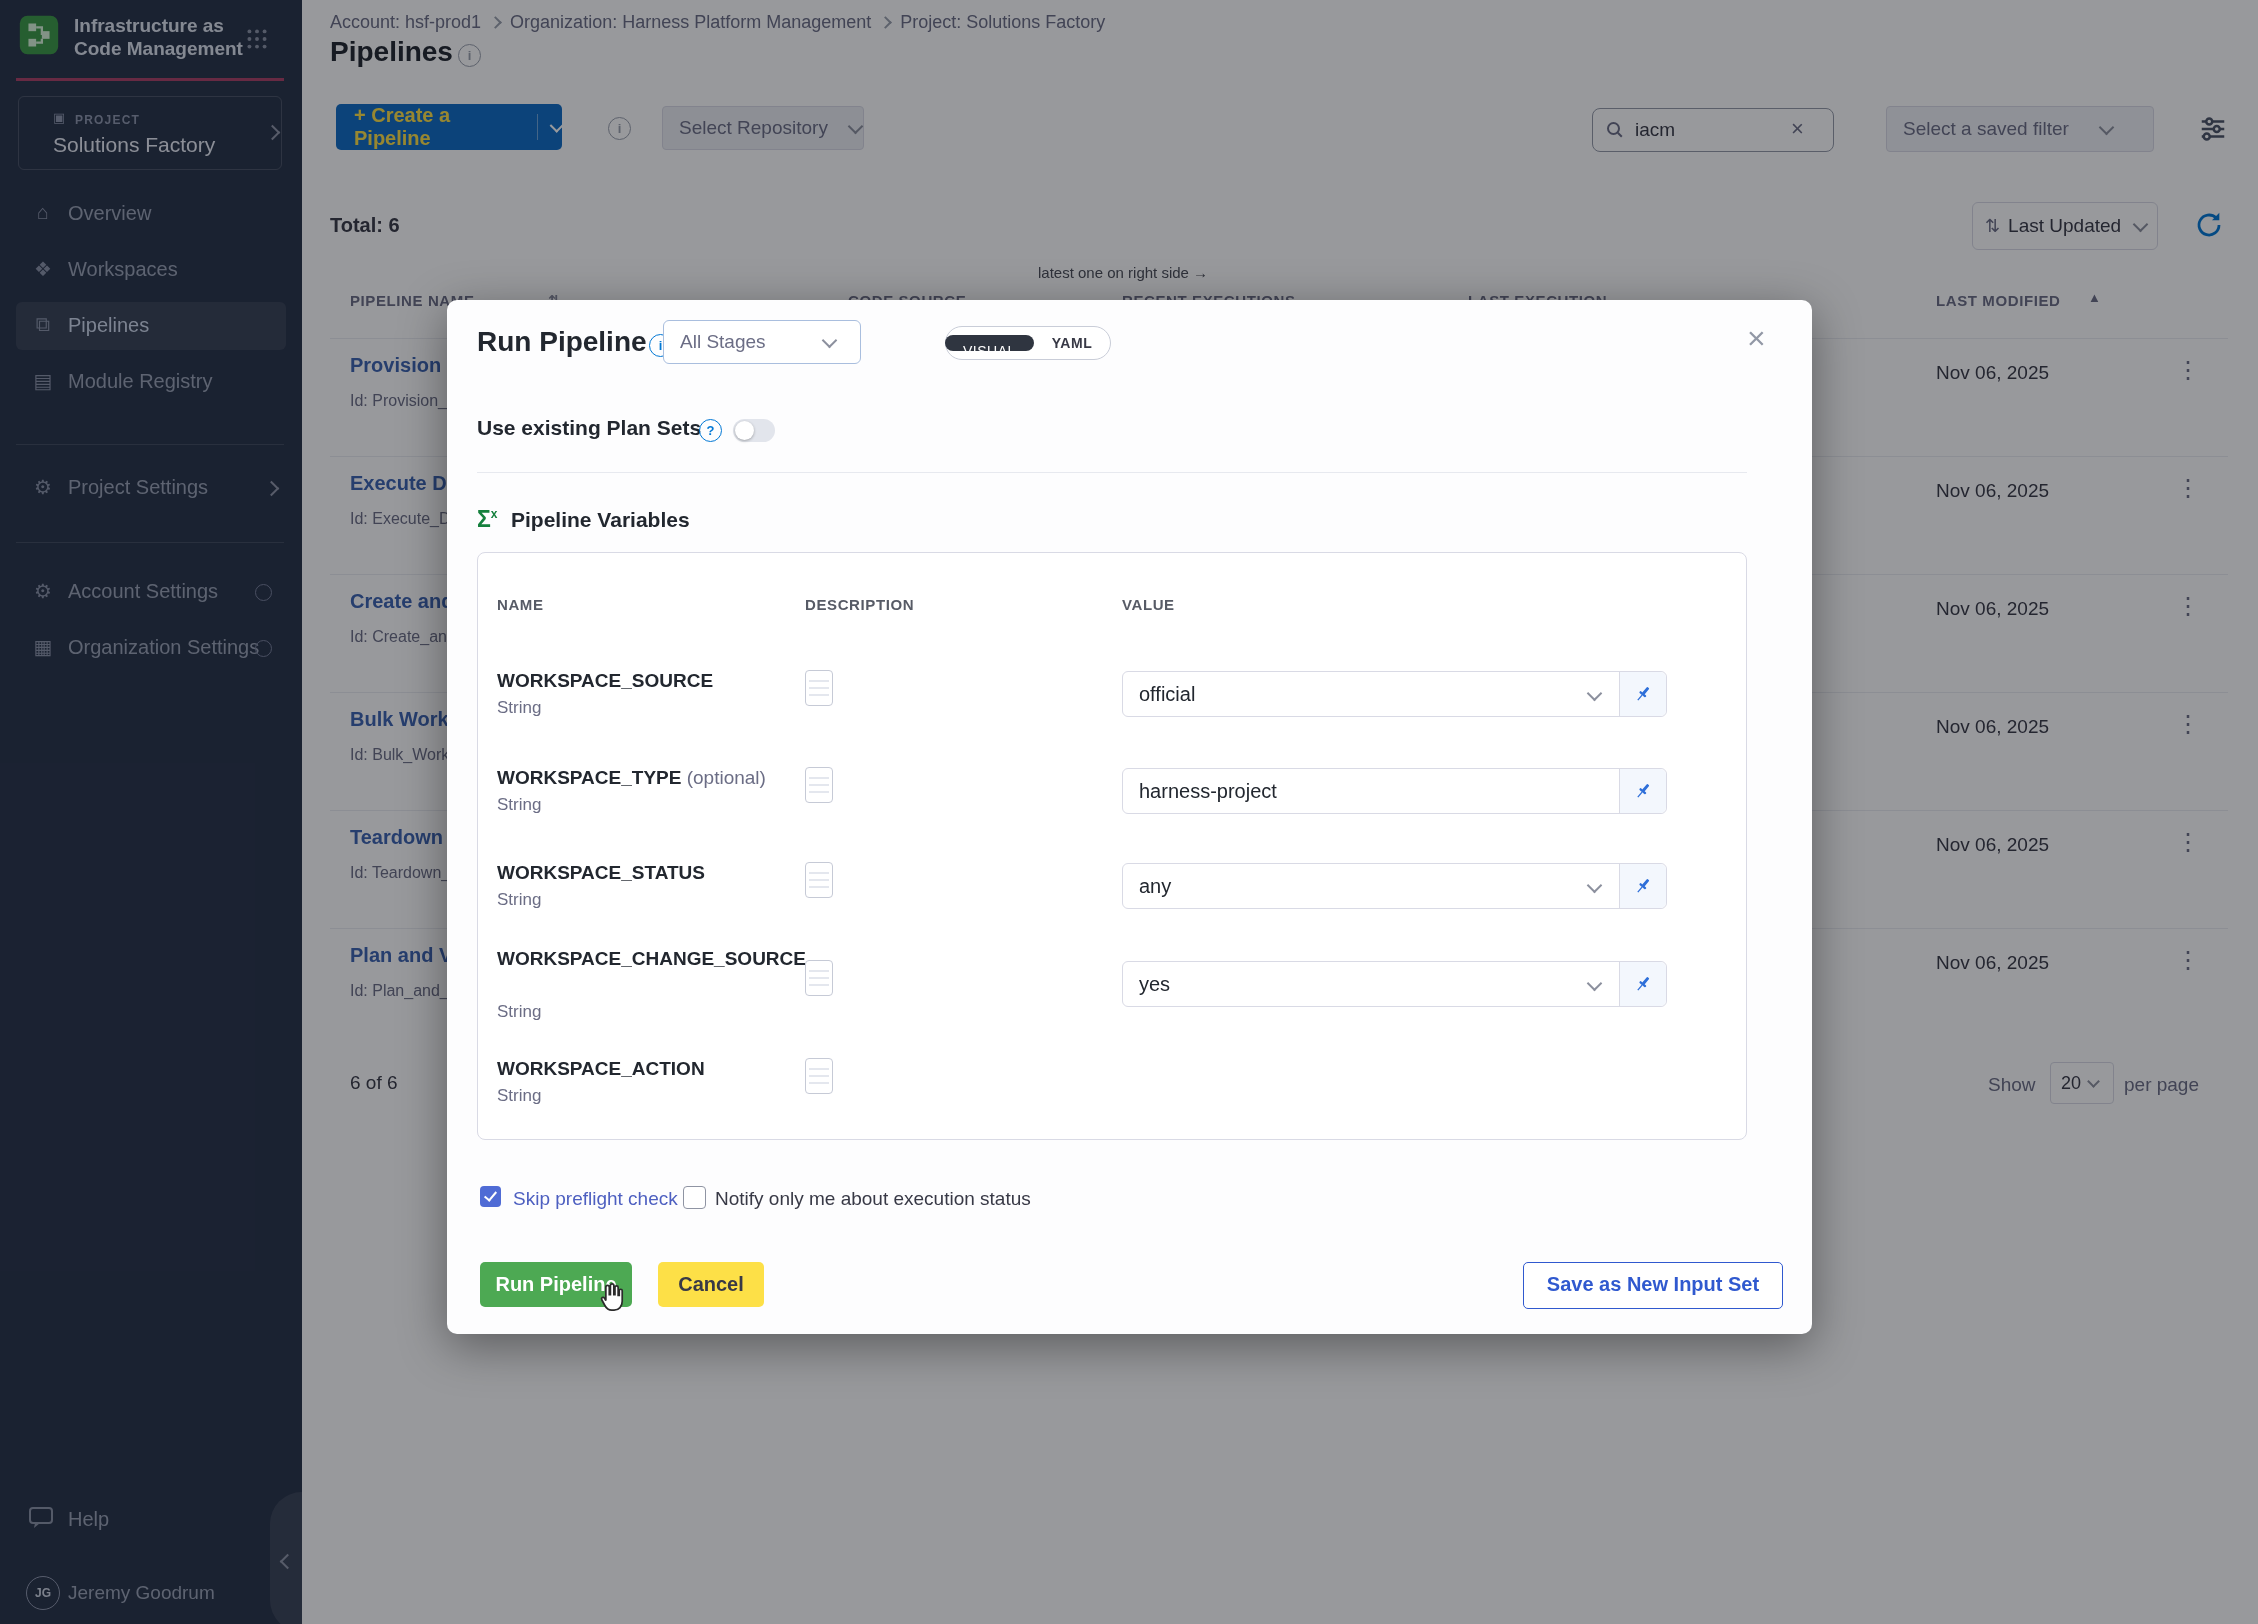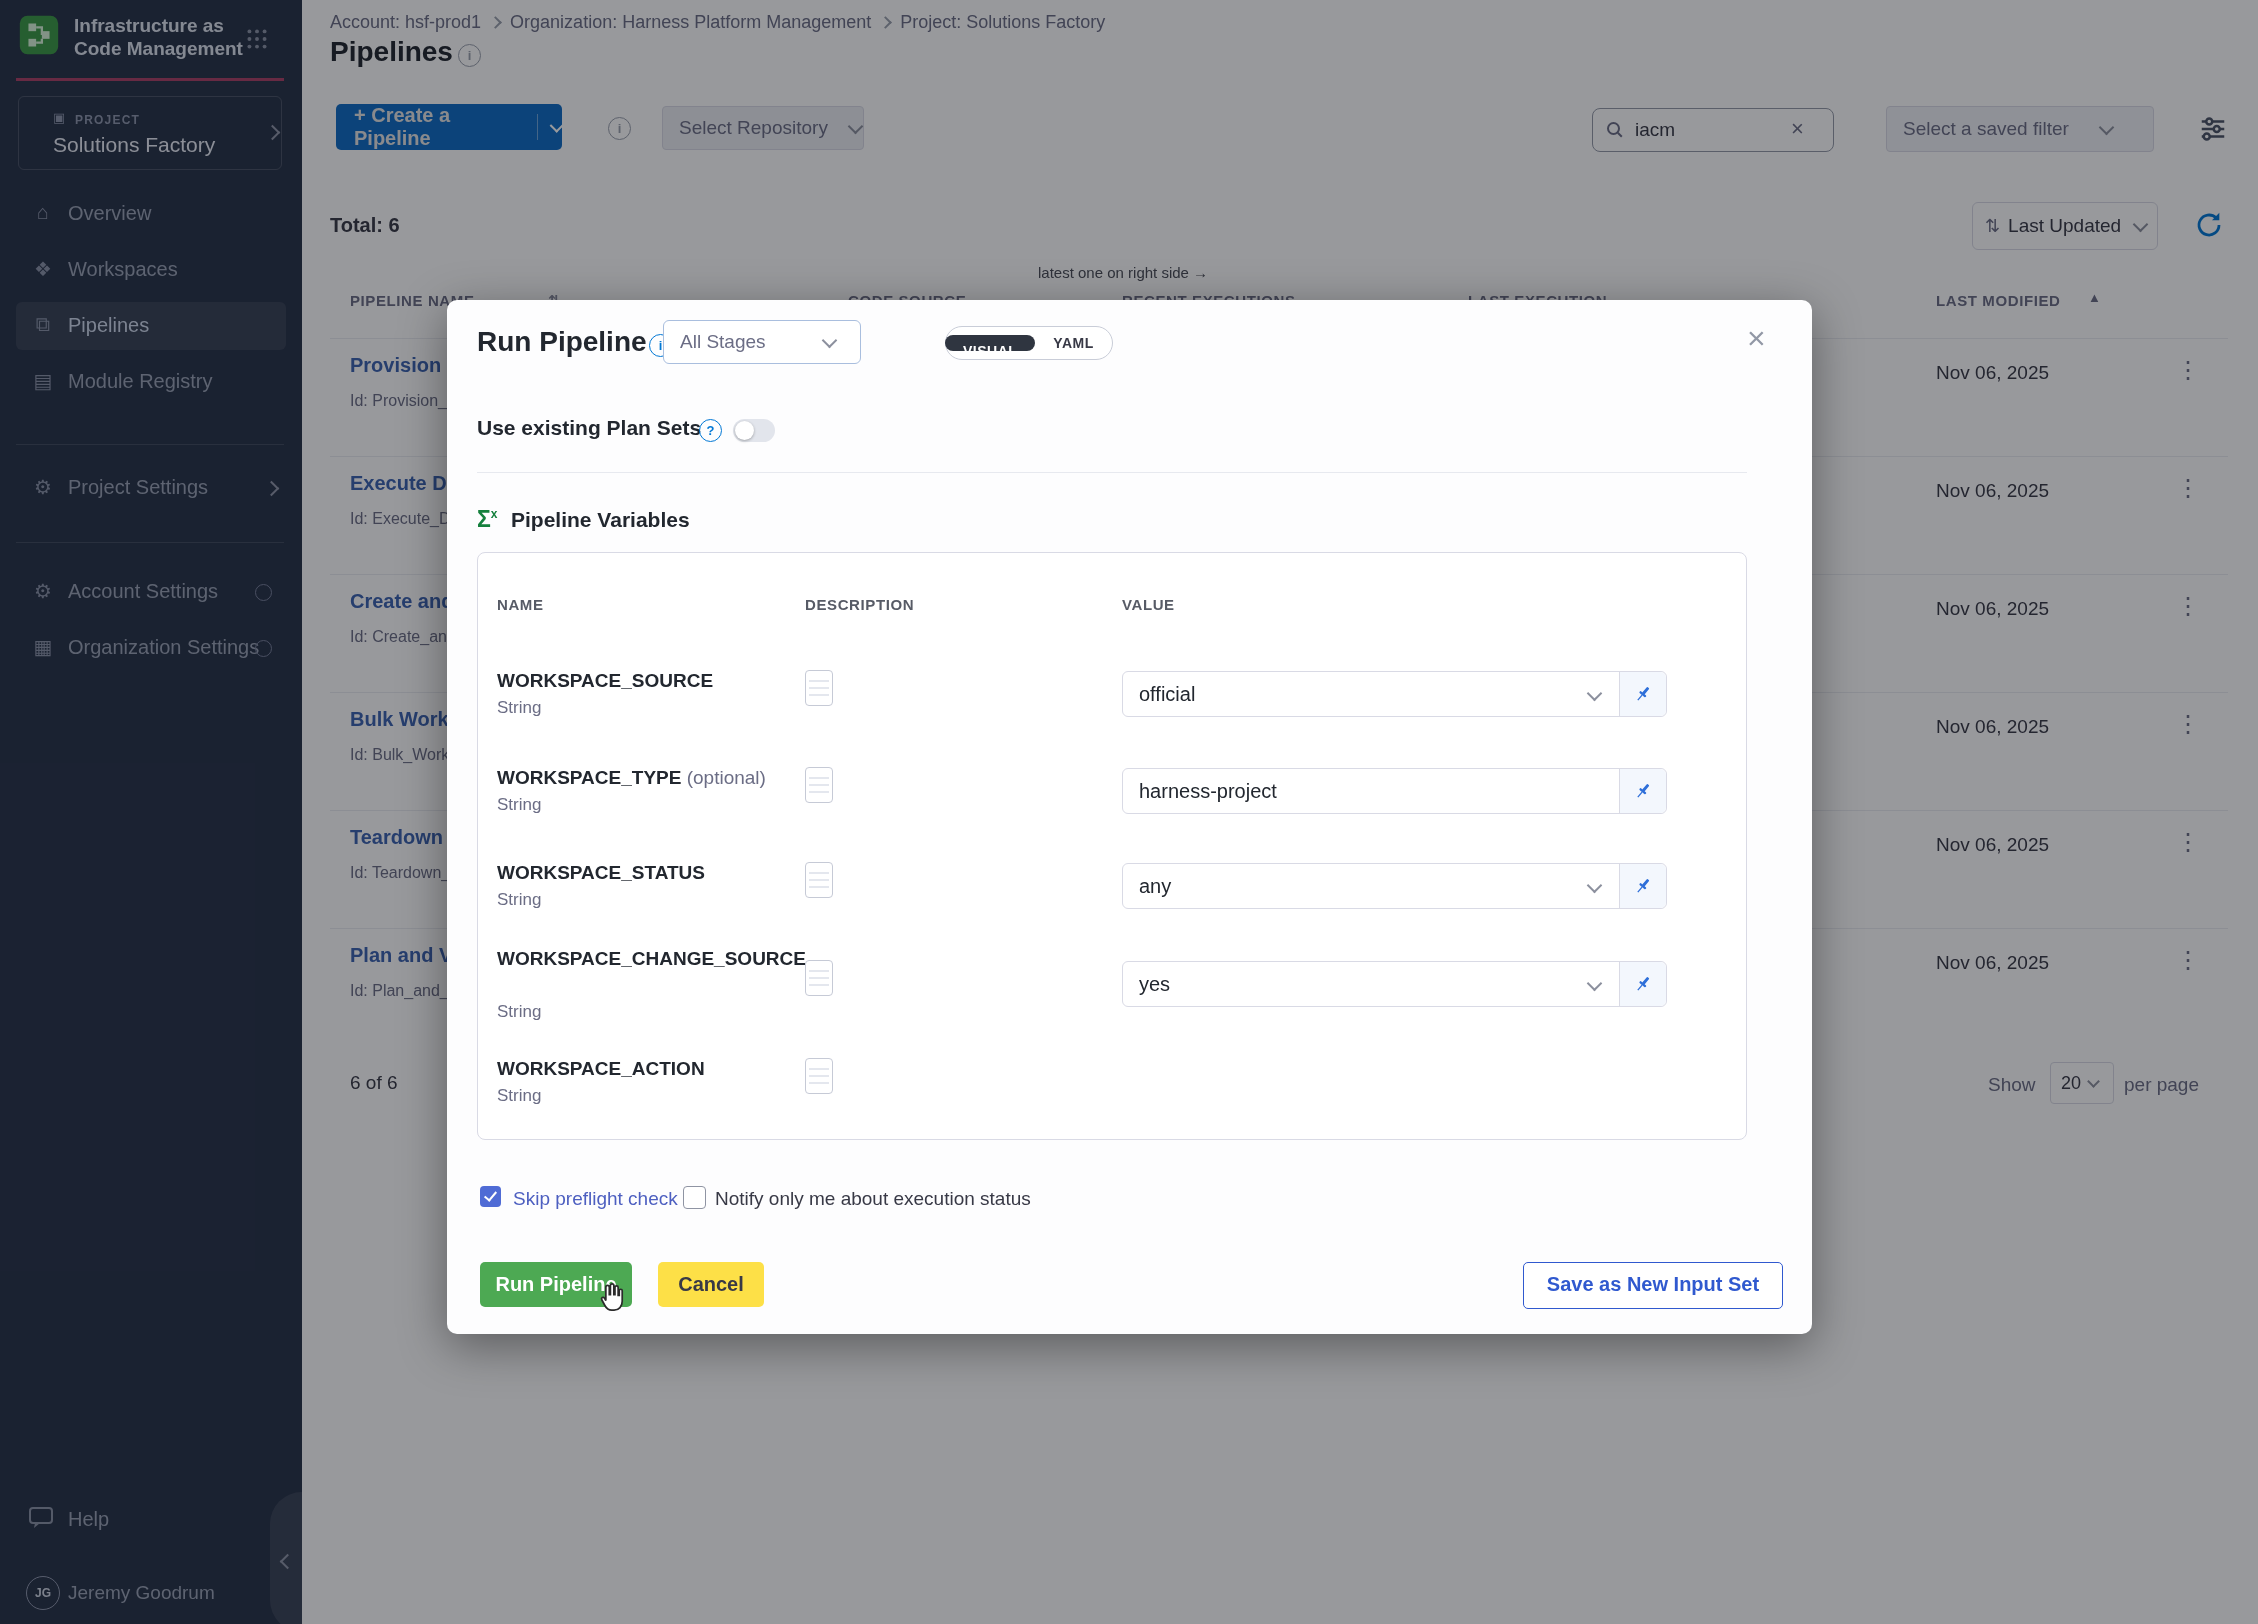--- a/index.html
+++ b/index.html
@@ -32,21 +32,21 @@
   .avatar{position:absolute;left:26px;top:1576px;width:32px;height:32px;border:1.5px solid #8e97ad;border-radius:50%;
           color:#cfd6e4;font-size:12px;font-weight:bold;text-align:center;line-height:32px;}
   
   .crumb{font-size:18px;color:#6b6d85;}
   .crumb-sep{display:inline-block;width:7px;height:7px;border-right:2px solid #9aa0ad;border-bottom:2px solid #9aa0ad;
              transform:rotate(-45deg);margin:0 10px 1px 10px;}
   .page-title{font-size:28px;font-weight:bold;color:#22272f;}
   .icirc{display:inline-block;width:21px;height:21px;border:1.5px solid #9aa0ad;border-radius:50%;color:#9aa0ad;
          font-size:13px;text-align:center;line-height:21px;font-weight:bold;}
   .icirc.blue{border-color:#0278d5;color:#0278d5;}
-  .btn-primary{position:absolute;display:flex;align-items:center;background:#0f6bc4;border-radius:5px;color:#e5e5e5;
+  .btn-primary{position:absolute;display:flex;align-items:center;background:#0f6bc4;border-radius:5px;color:#fde047;
                font-size:20px;font-weight:bold;}
   .btn-flat{position:absolute;display:flex;align-items:center;background:#eceef3;border:1px solid #d9dae5;
             border-radius:4px;color:#6b6d85;font-size:19px;}
   .searchbox{position:absolute;display:flex;align-items:center;background:#fff;border:1.5px solid #949aa8;
              border-radius:8px;}
   .searchbox input{border:none;outline:none;font-size:19px;color:#383946;width:150px;
                    font-family:"Liberation Sans",sans-serif;background:transparent;}
   .sortbox{position:absolute;display:flex;align-items:center;background:#fff;border:1px solid #d9dae5;border-radius:6px;
            font-size:19px;color:#383946;}
   .colhead{position:absolute;font-size:15px;font-weight:bold;color:#6b6d85;letter-spacing:.6px;}
@@ -59,21 +59,21 @@
   
   .overlay{position:absolute;inset:0;background:rgba(10,13,20,.42);z-index:50;}
   .modal{position:absolute;left:447px;top:300px;width:1365px;height:1034px;background:#fdfdfe;border-radius:10px;
          box-shadow:0 12px 48px rgba(0,0,0,.4);z-index:100;}
   .m-title{position:absolute;left:30px;top:26px;font-size:28px;font-weight:bold;color:#22272f;}
   .stagebox{position:absolute;left:216px;top:20px;width:196px;height:42px;border:1px solid #a9bede;border-radius:6px;
             background:#fff;display:flex;align-items:center;font-size:19px;color:#6b6d85;}
   .tabs{position:absolute;left:498px;top:26px;height:32px;border:1px solid #c9cdd8;border-radius:17px;background:#fff;
         display:flex;align-items:center;}
   .tab-visual{height:16px;margin:-1px 0 0 -1px;padding:0 18px;background:#2f3540;border-radius:17px;color:#fff;
-              font-size:14px;font-weight:bold;letter-spacing:.5px;line-height:33px;}
+              font-size:14px;font-weight:normal;letter-spacing:.5px;line-height:33px;}
   .tab-yaml{padding:0 18px;color:#383946;font-size:14px;font-weight:bold;letter-spacing:.5px;}
   .m-close{position:absolute;left:1300px;top:20px;font-size:32px;color:#9298a6;cursor:pointer;}
   .m-sec{position:absolute;font-size:21px;font-weight:bold;color:#22272f;}
   .toggle{position:absolute;left:286px;top:119px;width:42px;height:23px;background:#e2e5ec;border-radius:12px;}
   .toggle .knob{position:absolute;left:2px;top:2px;width:19px;height:19px;background:#fff;border-radius:50%;
                 box-shadow:0 1px 3px rgba(0,0,0,.3);}
   .m-div{position:absolute;left:30px;top:172px;width:1270px;height:1px;background:#e7e9ef;}
   .sigma{position:absolute;left:30px;top:206px;font-size:23px;font-weight:bold;color:#15803d;}
   .card{position:absolute;left:30px;top:252px;width:1268px;height:586px;border:1px solid #d9dae5;border-radius:8px;
         background:#fff;}

